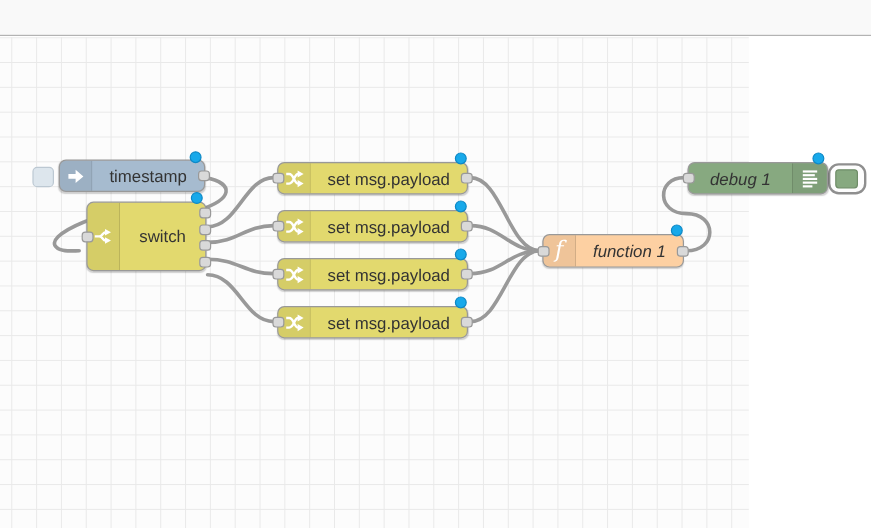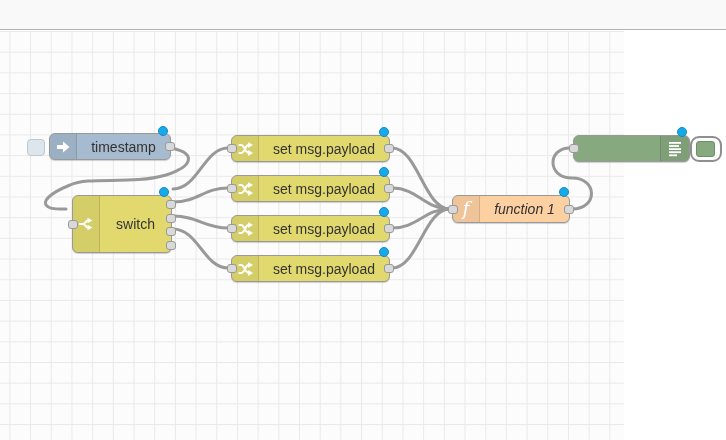--- a/index.html
+++ b/index.html
@@ -51,21 +51,21 @@
   .vcenter{top:calc(50% - 4.5px);}
   .dot{
     position:absolute;width:10px;height:10px;border-radius:50%;z-index:4;
     background:#18a9ea;border:1px solid #0f89c6;box-sizing:border-box;
   }
   .inject-btn{
     position:absolute;left:27px;top:108px;width:18px;height:17px;z-index:2;
     background:#dde6ed;border:1px solid #bcc8d2;border-radius:4px;box-sizing:border-box;
   }
   .n-inject{left:49px;top:102px;width:122px;height:27px;}
-  .n-switch{left:72px;top:164px;width:100px;height:58px;}
+  .n-switch{left:72px;top:137px;width:100px;height:58px;}
   .n-change{left:231px;width:159px;height:27px;text-decoration:underline;}
   .n-c1{top:104px;} .n-c2{top:144px;} .n-c3{top:184px;} .n-c4{top:224px;}
   .n-function{left:452px;top:164px;width:118px;height:28px;}
   .n-debug{left:573px;top:104px;width:117px;height:27px;}
   .debug-toggle{
     position:absolute;left:690px;top:105px;width:32px;height:26px;z-index:1;
     background:#fdfdfd;border:2px solid #8f8f8f;border-radius:9px;box-sizing:border-box;
   }
   .debug-toggle-inner{
     position:absolute;left:4px;top:3px;width:19px;height:16px;
@@ -205,18 +205,19 @@
     <div class="node n-debug" style="background-color: rgb(135, 169, 128);">
       <div class="icon-box right">
         <svg width="16" height="16" viewBox="0 0 16 16">
           <rect x="2" y="1" width="12" height="1.8" fill="#fff"></rect>
           <rect x="2" y="4.1" width="10" height="1.8" fill="#fff"></rect>
           <rect x="2" y="7.2" width="12" height="1.8" fill="#fff"></rect>
           <rect x="2" y="10.3" width="12" height="1.8" fill="#fff"></rect>
           <rect x="2" y="13.4" width="8" height="1.8" fill="#fff"></rect>
         </svg>
       </div>
+      <div class="node-label lab-before-icon italic">debug 1</div>
       <div class="port in vcenter"></div>
       <div class="dot" style="left:103px;top:-9px;"></div>
     </div>
 
   </div>
 </div>
 
 </body></html>

